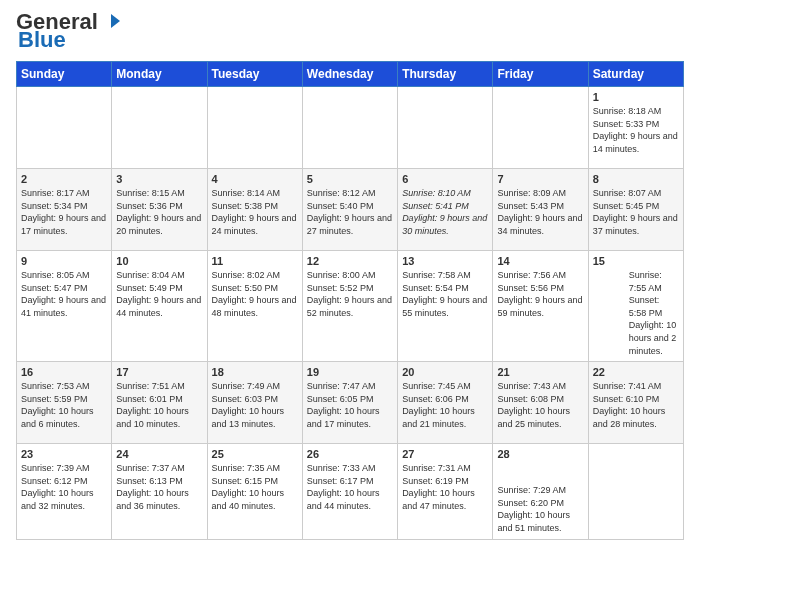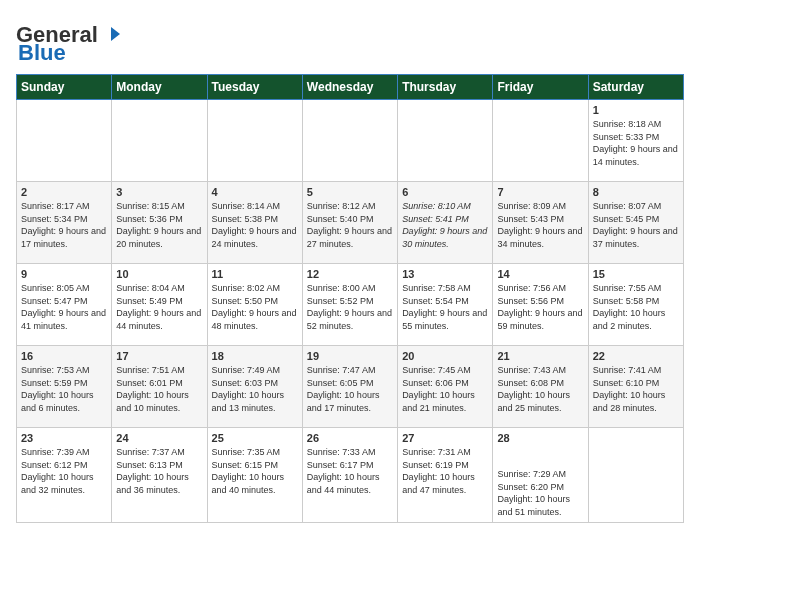--- a/index.html
+++ b/index.html
@@ -6,21 +6,21 @@
     body {
       font-family: Arial, sans-serif;
       background: #fff;
       width: 792px;
       height: 612px;
       overflow: hidden;
     }
     .page {
       width: 700px;
       min-height: 612px;
-      padding: 24px 16px 10px 16px;
+      padding: 11px 16px 10px 16px;
     }
     .header {
       display: flex;
       justify-content: space-between;
       align-items: flex-start;
       margin-bottom: 10px;
     }
     .logo {
       display: flex;
       flex-direction: column;
@@ -45,21 +45,21 @@
     .location-title {
       font-size: 14px;
       color: #333;
     }
     table {
       width: 100%;
       border-collapse: collapse;
       table-layout: fixed;
     }
     thead th {
-      background-color: #14532d;
+      background-color: #1d4ed8;
       color: #fff;
       font-size: 12px;
       font-weight: bold;
       padding: 5px 4px;
       text-align: left;
       border: 1px solid #3a7fc1;
     }
     tbody td {
       border: 1px solid #ccc;
       vertical-align: top;
@@ -207,21 +207,21 @@
 Daylight: 9 hours and 55 minutes.</div>
           </td>
           <td>
             <span class="day-num">14</span>
             <div class="day-info" style="white-space: pre-line;">Sunrise: 7:56 AM
 Sunset: 5:56 PM
 Daylight: 9 hours and 59 minutes.</div>
           </td>
           <td>
             <span class="day-num">15</span>
-            <div class="day-info" style="white-space: pre-line;">Sunrise: 7:55 AM
+            <div class="day-info" style="white-space: pre-line; margin-left: 36px;">Sunrise: 7:55 AM
 Sunset: 5:58 PM
 Daylight: 10 hours and 2 minutes.</div>
           </td>
         </tr>
         <tr>
           <td>
             <span class="day-num">16</span>
             <div class="day-info" style="white-space: pre-line;">Sunrise: 7:53 AM
 Sunset: 5:59 PM
 Daylight: 10 hours and 6 minutes.</div>

